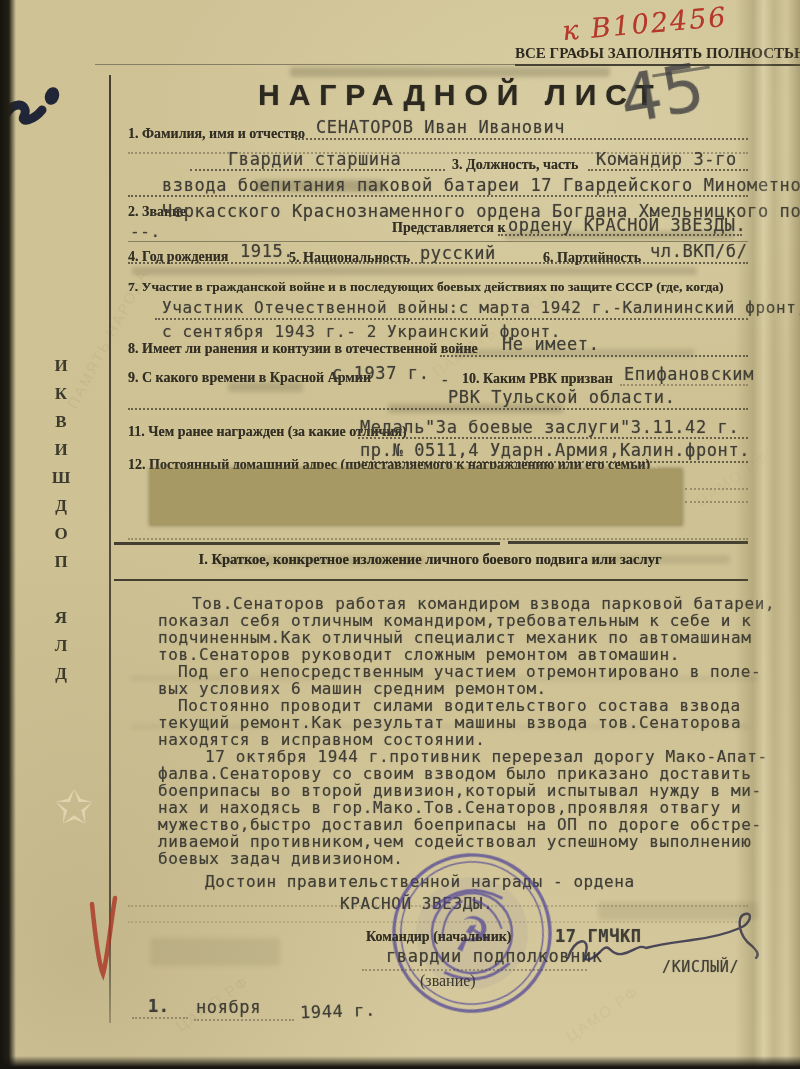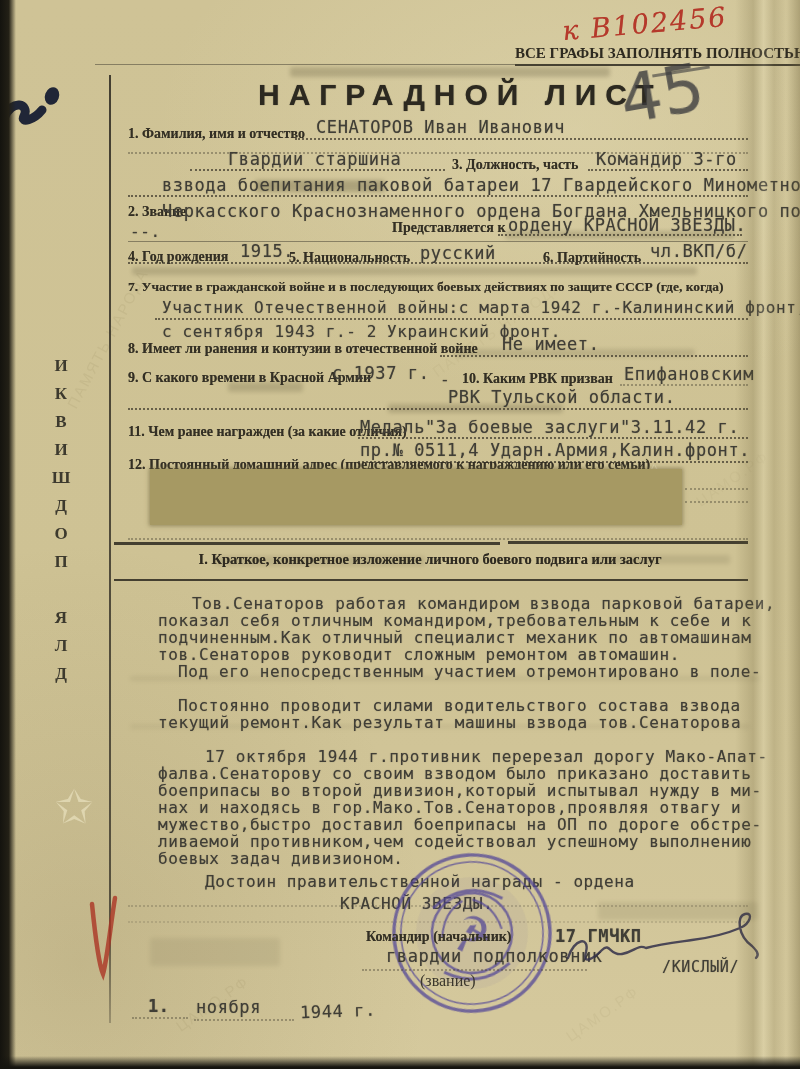--- a/index.html
+++ b/index.html
@@ -169,22 +169,24 @@
   <div class="rule solid" style="left:114px;top:542px;width:386px;border-bottom-width:3px;"></div>
   <div class="rule solid" style="left:508px;top:541px;width:240px;border-bottom-width:3px;"></div>
   <div class="heading">I. Краткое, конкретное изложение личного боевого подвига или заслуг</div>
   <div class="rule solid" style="left:114px;top:579px;width:634px;"></div>
 
   <div class="typed" style="left:192px;top:594px;">Тов.Сенаторов работая командиром взвода парковой батареи,</div>
   <div class="typed" style="left:158px;top:611px;">показал себя отличным командиром,требовательным к себе и к</div>
   <div class="typed" style="left:158px;top:628px;">подчиненным.Как отличный специалист механик по автомашинам</div>
   <div class="typed" style="left:158px;top:645px;">тов.Сенаторов руководит сложным ремонтом автомашин.</div>
   <div class="typed" style="left:178px;top:662px;">Под его непосредственным участием отремонтировано в поле-</div>
+  <div class="typed" style="left:158px;top:679px;">вых условиях 6 машин средним ремонтом.</div>
   <div class="typed" style="left:178px;top:696px;">Постоянно проводит силами водительствого состава взвода</div>
   <div class="typed" style="left:158px;top:713px;">текущий ремонт.Как результат машины взвода тов.Сенаторова</div>
+  <div class="typed" style="left:158px;top:730px;">находятся в исправном состоянии.</div>
   <div class="typed" style="left:205px;top:747px;">17 октября 1944 г.противник перерезал дорогу Мако-Апат-</div>
   <div class="typed" style="left:158px;top:764px;">фалва.Сенаторову со своим взводом было приказано доставить</div>
   <div class="typed" style="left:158px;top:781px;">боеприпасы во второй дивизион,который испытывал нужду в ми-</div>
   <div class="typed" style="left:158px;top:798px;">нах и находясь в гор.Мако.Тов.Сенаторов,проявляя отвагу и</div>
   <div class="typed" style="left:158px;top:815px;">мужество,быстро доставил боеприпасы на ОП по дороге обстре-</div>
   <div class="typed" style="left:158px;top:832px;">ливаемой противником,чем содействовал успешному выполнению</div>
   <div class="typed" style="left:205px;top:872px;">Достоин правительственной награды - ордена</div>
   <div class="typed" style="left:158px;top:849px;">боевых задач дивизионом.</div>
   <div class="typed" style="left:340px;top:894px;">КРАСНОЙ ЗВЕЗДЫ.</div>
 

